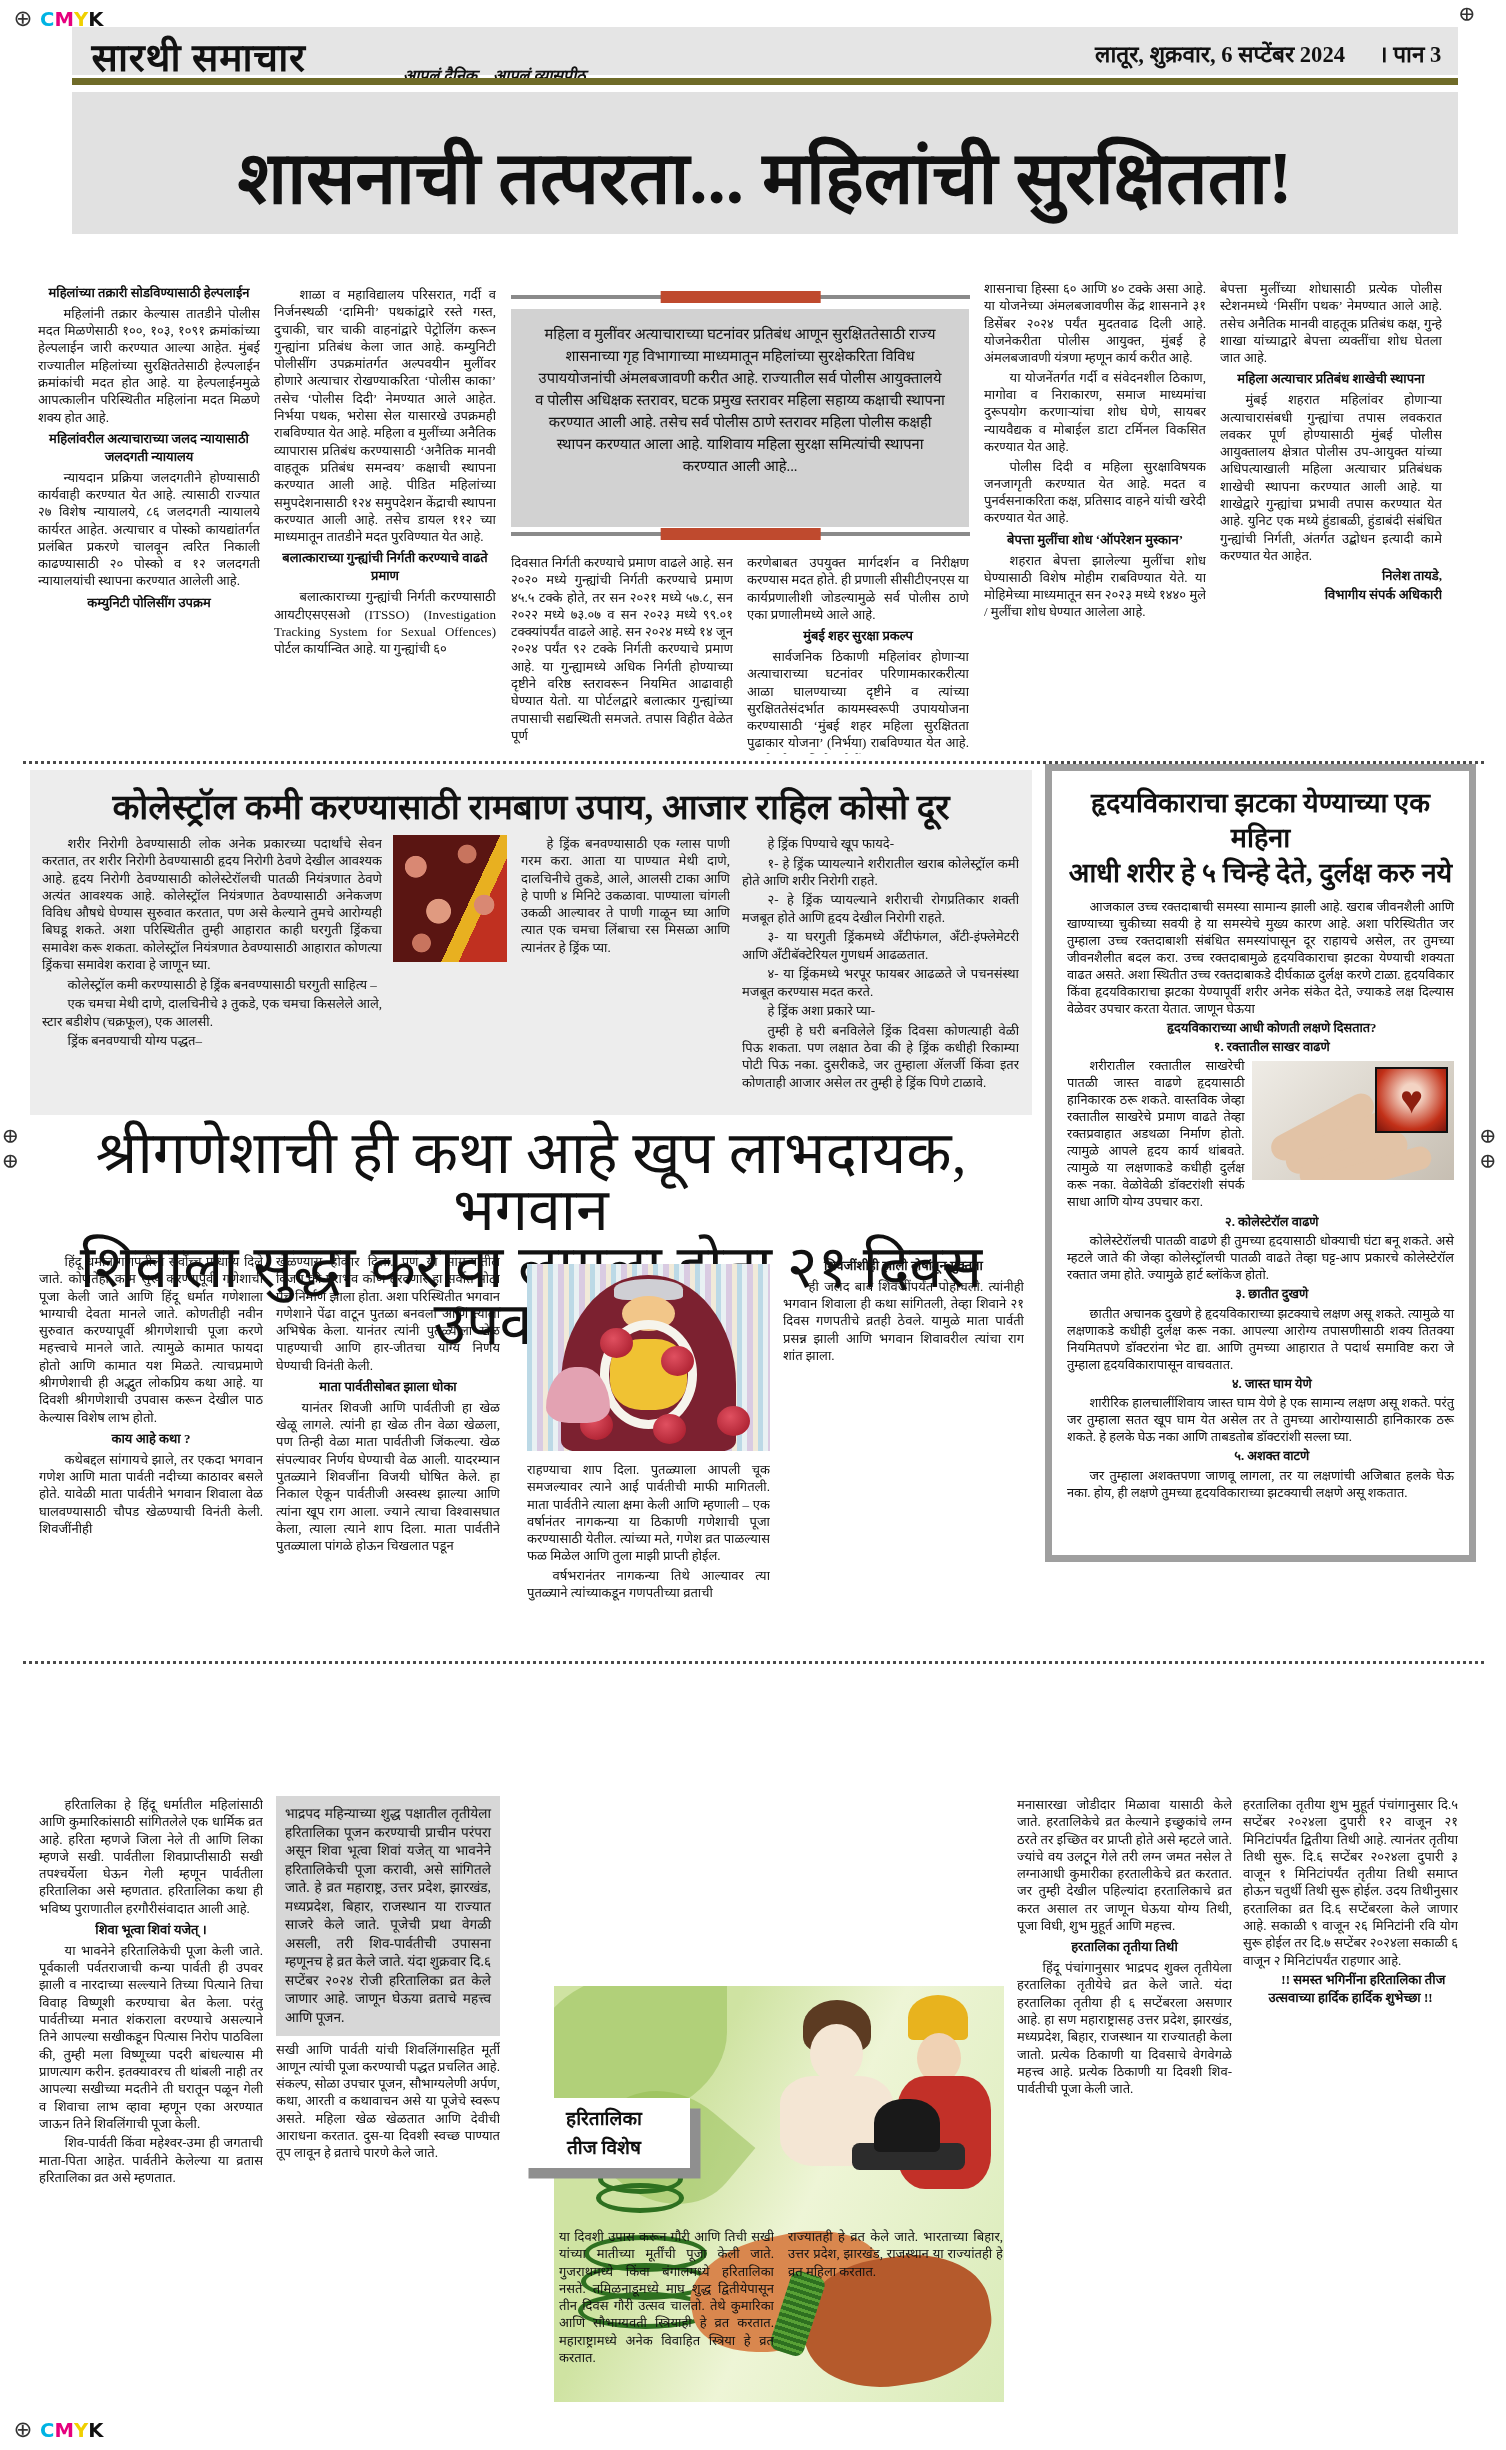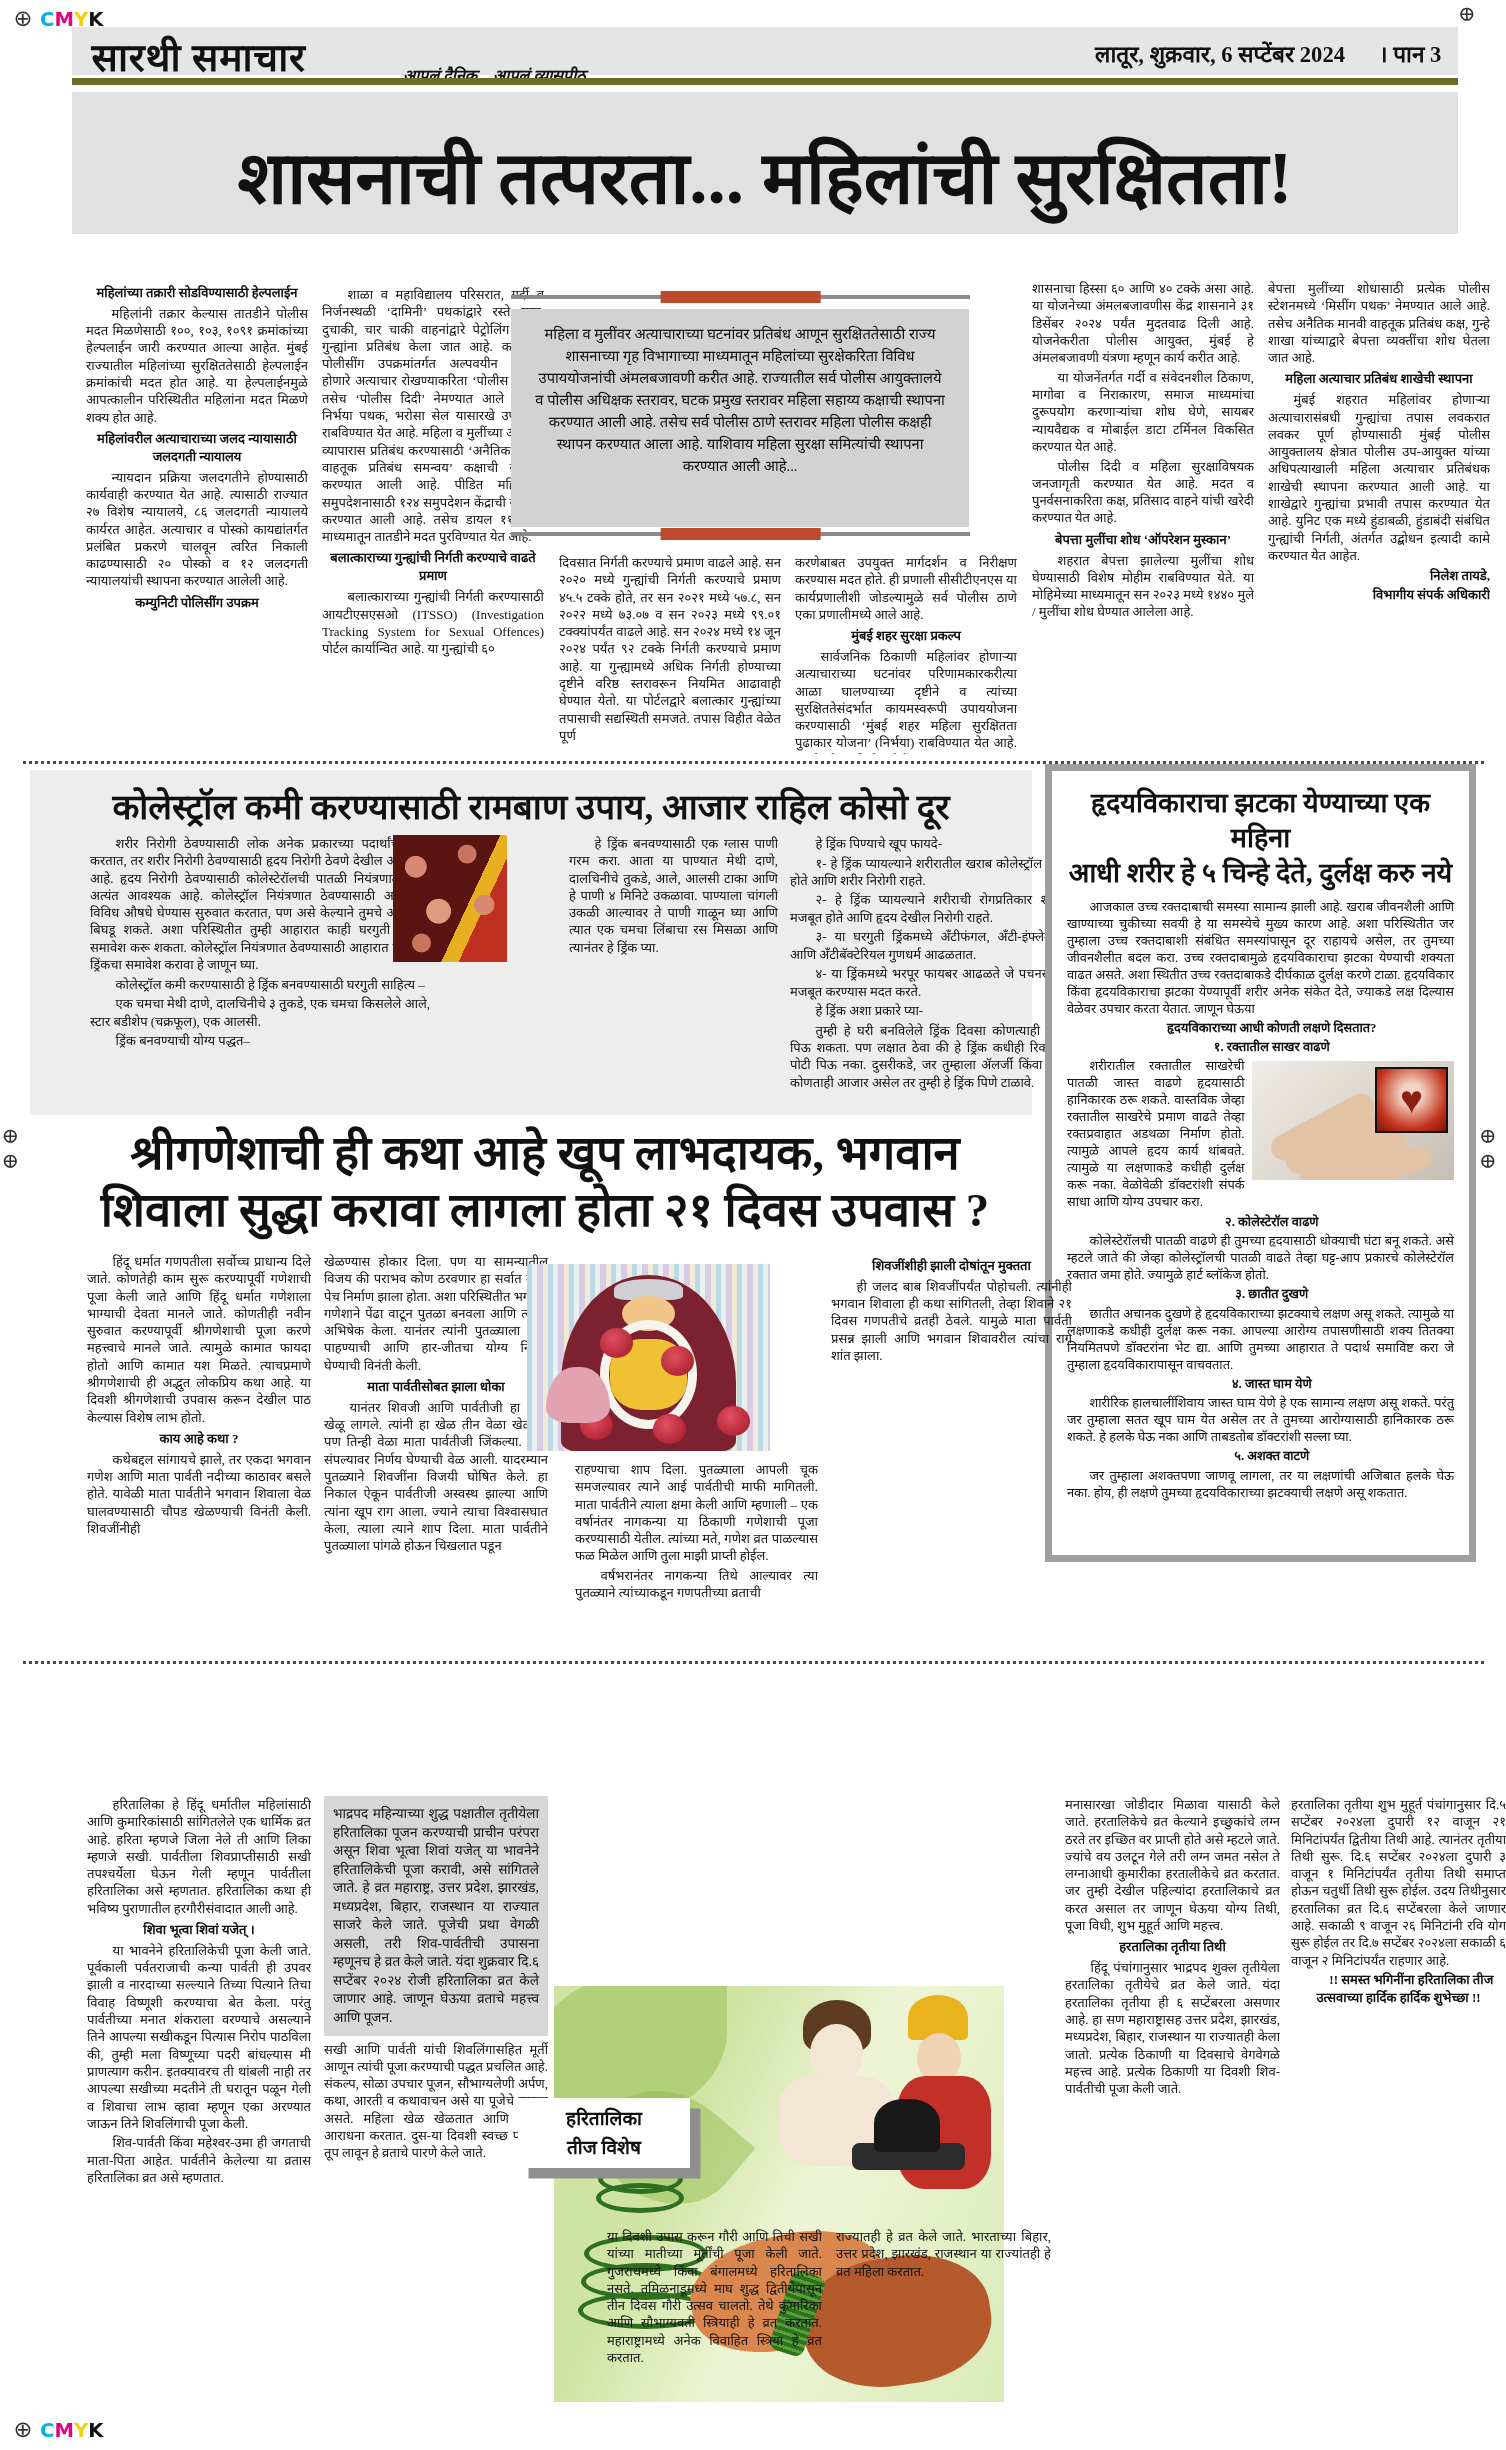--- a/index.html
+++ b/index.html
@@ -14,21 +14,21 @@
   
   .hdrband{background:#e5e5e5;}
   .masthead{font-size:39px;font-weight:bold;letter-spacing:0.8px;white-space:nowrap;}
   .tagline{font-size:16px;font-weight:bold;white-space:nowrap;}
   .dateline{font-size:22.6px;font-weight:bold;white-space:nowrap;}
   .oliverule{background:#6f6b28;}
   
   .bigband{background:#e1e1e1;text-align:center;}
   .bigband .t{font-weight:bold;white-space:nowrap;}
   
-  .col{position:absolute;text-align:justify;font-size:13px;line-height:17.3px;overflow:hidden;margin-left:48px;}
+  .col{position:absolute;text-align:justify;font-size:13px;line-height:17.3px;overflow:hidden;}
   .col p{margin:0 0 2.3px;text-indent:25.6px;}
   .col p.noind{text-indent:0;}
   .col .sub{font-weight:bold;text-align:center;text-indent:0;margin:3.8px 0 3px;line-height:18px;}
   .byline{font-weight:bold;text-align:right;text-indent:0;margin-top:6px;}
   
   .qrule{height:3.8px;background:#8a8a8a;position:absolute;}
   .qrule .red{position:absolute;left:50%;transform:translateX(-50%);top:-3.8px;width:35%;height:11.3px;background:#bf4a2e;}
   .qbox{background:#d2d2d2;padding:13.6px 22.6px;text-align:center;font-size:14.7px;line-height:22px;font-weight:500;}
   .dotted{border-top:3px dotted #4a4a4a;height:0;}
   
@@ -196,21 +196,21 @@
       <p>कोलेस्टेरॉलची पातळी वाढणे ही तुमच्या हृदयासाठी धोक्याची घंटा बनू शकते. असे म्हटले जाते की जेव्हा कोलेस्ट्रॉलची पातळी वाढते तेव्हा घट्ट-आप प्रकारचे कोलेस्टेरॉल रक्तात जमा होते. ज्यामुळे हार्ट ब्लॉकेज होतो.</p>
       <p class="isub">३. छातीत दुखणे</p>
       <p>छातीत अचानक दुखणे हे हृदयविकाराच्या झटक्याचे लक्षण असू शकते. त्यामुळे या लक्षणाकडे कधीही दुर्लक्ष करू नका. आपल्या आरोग्य तपासणीसाठी शक्य तितक्या नियमितपणे डॉक्टरांना भेट द्या. आणि तुमच्या आहारात ते पदार्थ समाविष्ट करा जे तुम्हाला हृदयविकारापासून वाचवतात.</p>
       <p class="isub">४. जास्त घाम येणे</p>
       <p>शारीरिक हालचालींशिवाय जास्त घाम येणे हे एक सामान्य लक्षण असू शकते. परंतु जर तुम्हाला सतत खूप घाम येत असेल तर ते तुमच्या आरोग्यासाठी हानिकारक ठरू शकते. हे हलके घेऊ नका आणि ताबडतोब डॉक्टरांशी सल्ला घ्या.</p>
       <p class="isub">५. अशक्त वाटणे</p>
       <p>जर तुम्हाला अशक्तपणा जाणवू लागला, तर या लक्षणांची अजिबात हलके घेऊ नका. होय, ही लक्षणे तुमच्या हृदयविकाराच्या झटक्याची लक्षणे असू शकतात.</p>
     </div>
   </div>
 
-  <div class="abs" style="left:44px;top:1125px;width:1002px;text-align:center;font-weight:bold;font-size:47px;line-height:57px;">
+  <div class="abs" style="left:30px;top:1125px;width:1002px;text-align:center;font-weight:normal;font-size:59px;line-height:57px;">
     <span>श्रीगणेशाची ही कथा आहे खूप लाभदायक, भगवान</span><br>
     <span>शिवाला सुद्धा करावा लागला होता २१ दिवस उपवास ?</span>
   </div>
   <div class="col" style="left:39px;top:1253px;width:224px;height:407px;">
     <p>हिंदू धर्मात गणपतीला सर्वोच्च प्राधान्य दिले जाते. कोणतेही काम सुरू करण्यापूर्वी गणेशाची पूजा केली जाते आणि हिंदू धर्मात गणेशाला भाग्याची देवता मानले जाते. कोणतीही नवीन सुरुवात करण्यापूर्वी श्रीगणेशाची पूजा करणे महत्त्वाचे मानले जाते. त्यामुळे कामात फायदा होतो आणि कामात यश मिळते. त्याचप्रमाणे श्रीगणेशाची ही अद्भुत लोकप्रिय कथा आहे. या दिवशी श्रीगणेशाची उपवास करून देखील पाठ केल्यास विशेष लाभ होतो.</p>
     <p class="sub">काय आहे कथा ?</p>
     <p>कथेबद्दल सांगायचे झाले, तर एकदा भगवान गणेश आणि माता पार्वती नदीच्या काठावर बसले होते. यावेळी माता पार्वतीने भगवान शिवाला वेळ घालवण्यासाठी चौपड खेळण्याची विनंती केली. शिवजींनीही</p>
   </div>
   <div class="col" style="left:276px;top:1253px;width:224px;height:407px;">
     <p class="noind">खेळण्यास होकार दिला. पण या सामन्यातील विजय की पराभव कोण ठरवणार हा सर्वात मोठा पेच निर्माण झाला होता. अशा परिस्थितीत भगवान गणेशाने पेंढा वाटून पुतळा बनवला आणि त्याला अभिषेक केला. यानंतर त्यांनी पुतळ्याला खेळ पाहण्याची आणि हार-जीतचा योग्य निर्णय घेण्याची विनंती केली.</p>

